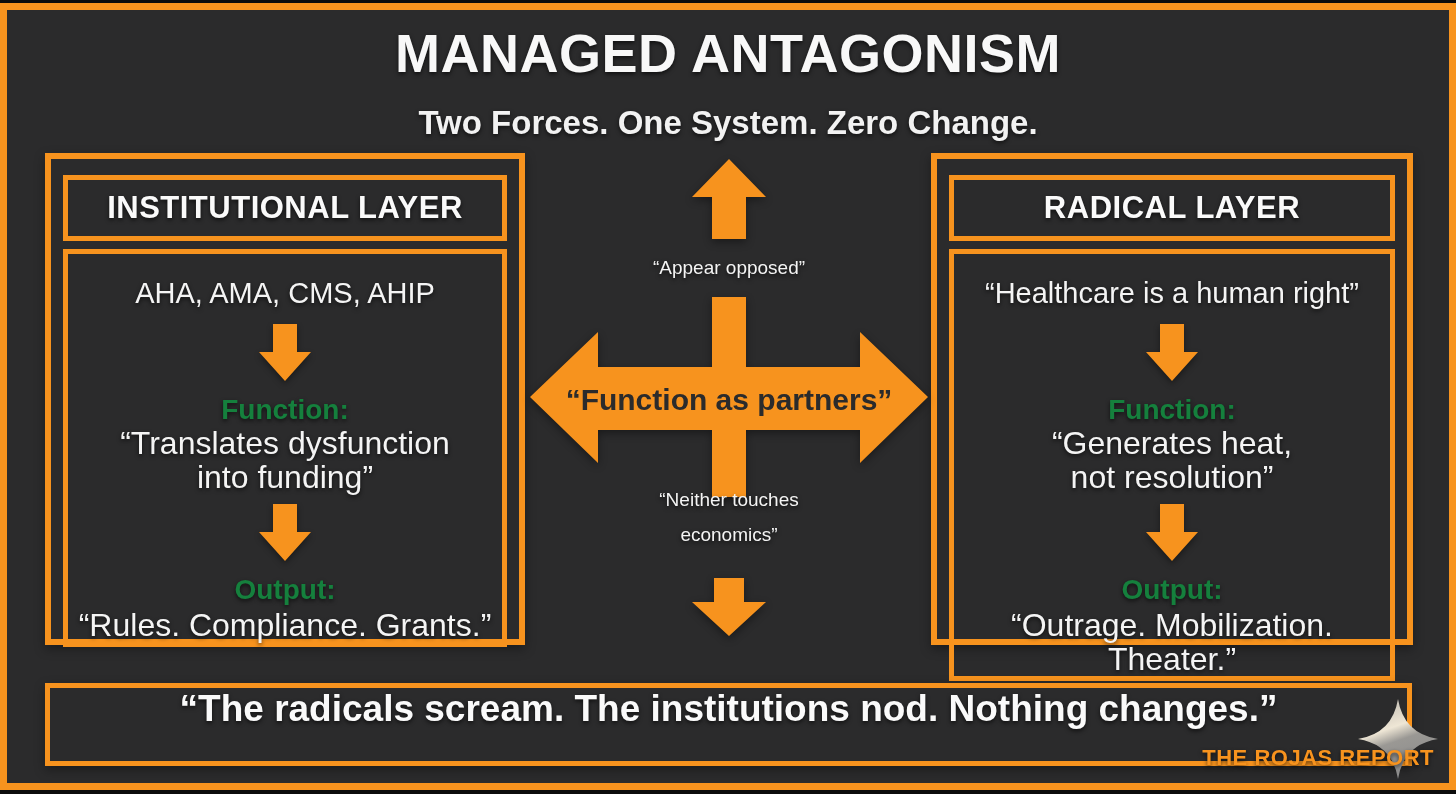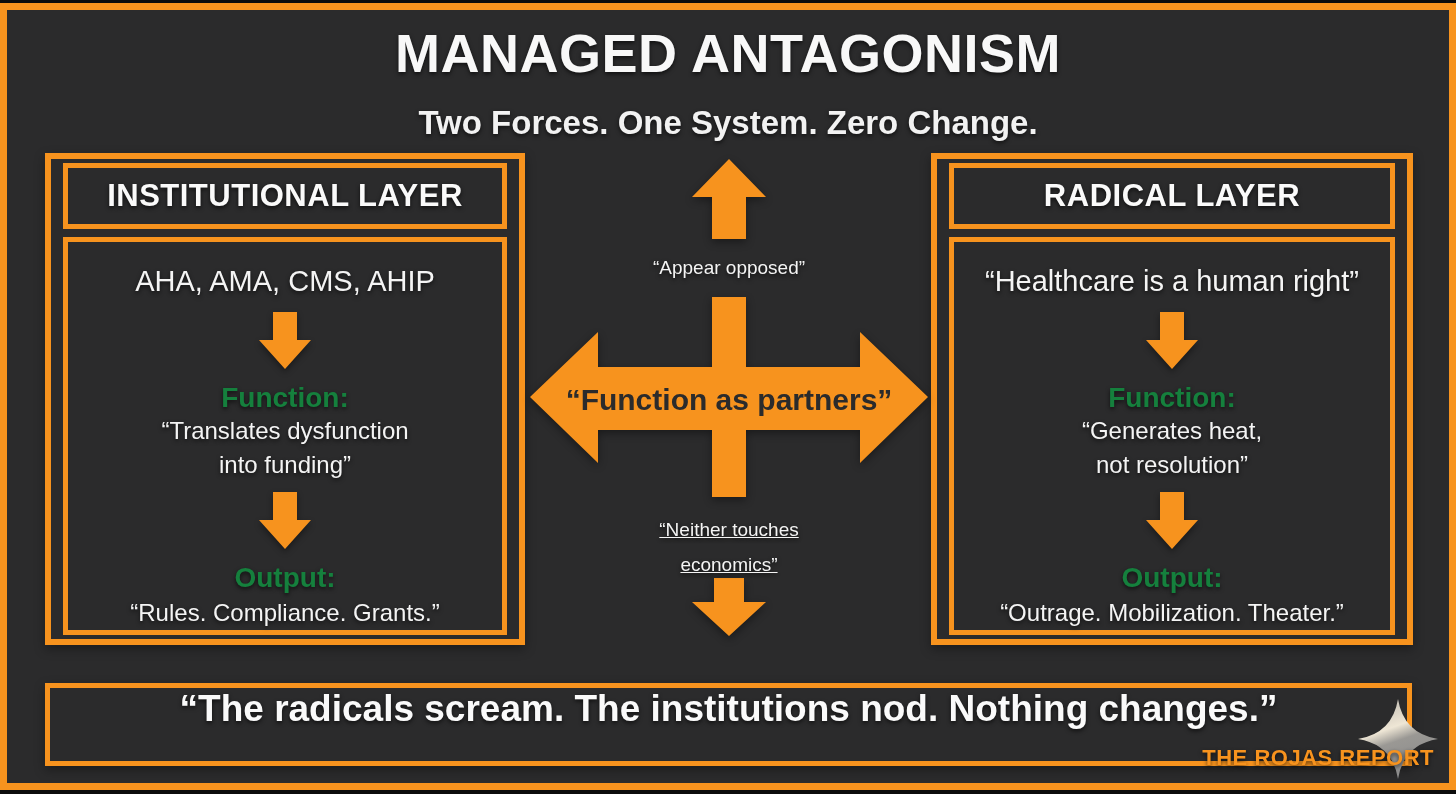--- a/index.html
+++ b/index.html
@@ -23,56 +23,56 @@
     font-size:54px;font-weight:700;letter-spacing:.5px;
   }
   .subtitle{
     position:absolute;top:80px;left:0;width:100%;
     text-align:center;color:#f2f2f2;
     font-size:33px;font-weight:700;margin-top:24px;
   }
   .panel{
     position:absolute;top:153px;height:492px;
     border:6px solid #F7931E;box-sizing:border-box;
-    padding:4px 12px;
+    padding:16px 12px;
     display:flex;flex-direction:column;
     box-shadow:0 4px 10px rgba(0,0,0,.35);
   }
   .panel.left{left:45px;width:480px;}
   .panel.right{left:931px;width:482px;}
   .panel-title-box{
     border:5px solid #F7931E;box-sizing:border-box;
     height:66px;flex:0 0 auto;
     display:flex;align-items:center;justify-content:center;
     margin-bottom:8px;
   }
   .panel-title{color:#fafafa;font-size:31px;font-weight:700;letter-spacing:.5px;}
   .panel-content-box{
     border:5px solid #F7931E;box-sizing:border-box;
     flex:1 1 auto;
     display:flex;flex-direction:column;align-items:center;
     text-align:center;
   }
-  .body-text{color:#f4f4f4;font-size:24px;line-height:34px;}
+  .body-text{color:#f4f4f4;font-size:32px;line-height:34px;}
   .actors{margin-top:22px;font-size:29px;}
   .lbl{color:#15803d;font-size:28px;font-weight:700;margin-top:12px;}
   .out-text{margin-top:2px;}
   .mini-arrow{margin-top:14px;flex:0 0 auto;filter:drop-shadow(0 3px 3px rgba(0,0,0,.4));}
   .mini-arrow.second{margin-top:10px;}
   .cross-svg{
     position:absolute;left:529px;top:155px;
     filter:drop-shadow(0 3px 4px rgba(0,0,0,.4));
   }
   .center-label{
     position:absolute;left:529px;width:400px;
     text-align:center;color:#f4f4f4;font-size:19px;line-height:35px;
   }
   .center-label.top{top:250px;}
   .center-label.mid{top:382px;color:#2b2b2c;font-size:30px;font-weight:700;text-shadow:none;}
-  .center-label.bottom{top:512px;text-decoration:underline;}
+  .center-label.bottom{top:482px;}
   .quote-box{
     position:absolute;left:45px;top:653px;width:1367px;height:83px;
     border:5px solid #F7931E;box-sizing:border-box;
     display:flex;align-items:flex-start;justify-content:center;
     box-shadow:0 4px 10px rgba(0,0,0,.35);
     margin-top:30px;
   }
   .quote-text{color:#fafafa;font-size:37px;font-weight:700;}
   .brand{
     position:absolute;top:745px;right:22px;

